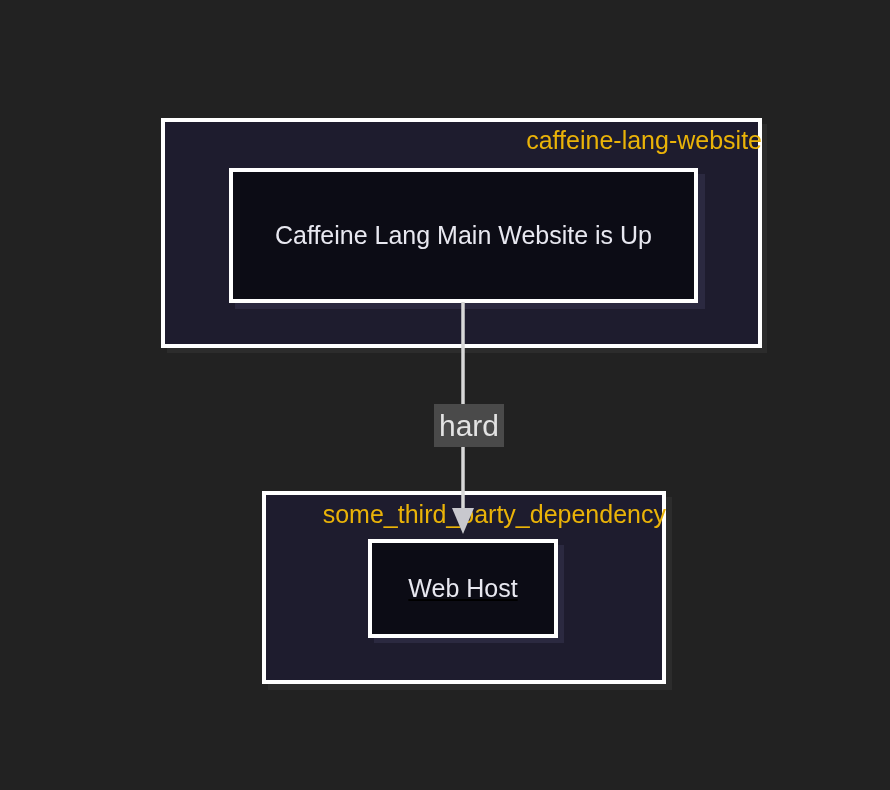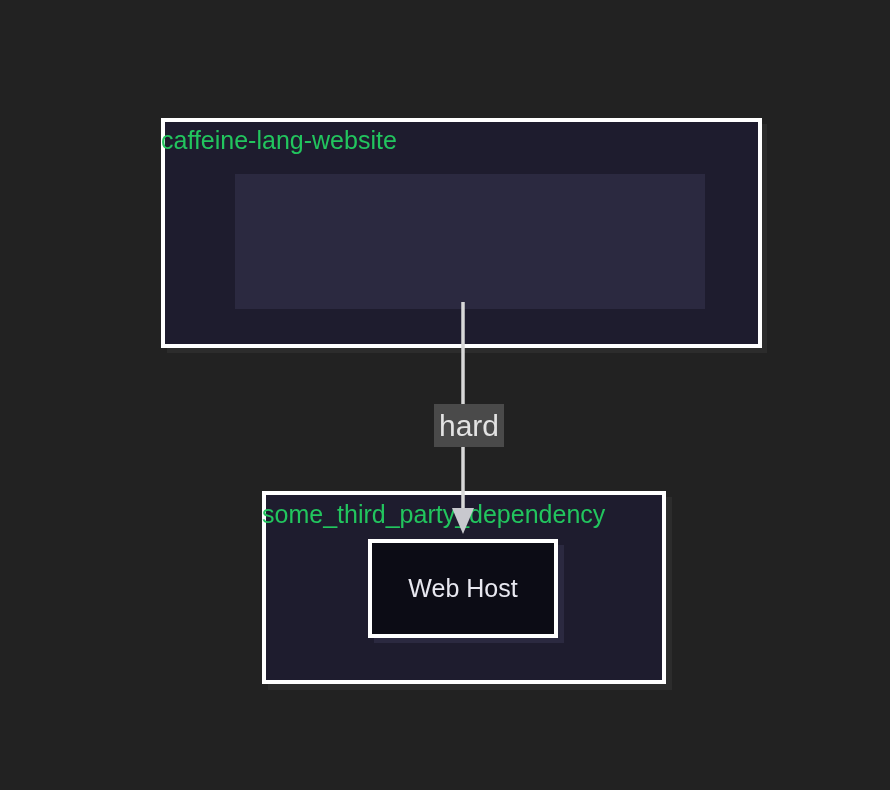--- a/index.html
+++ b/index.html
@@ -26,25 +26,25 @@
     background: #1e1c2e;
     border: 4px solid #ffffff;
   }
   .cluster-shadow {
     position: absolute;
     background: #2c2c2c;
     z-index: 0;
   }
   .cluster-label {
     position: absolute;
-    color: #22c55e;
+    color: #eab308;
     font-size: 25px;
     line-height: 1;
     white-space: nowrap;
-    text-align: left;
+    text-align: right;
     z-index: 6;
   }
 
   
   .node {
     position: absolute;
     box-sizing: border-box;
     background: #0c0c15;
     border: 4px solid #ffffff;
     display: flex;
@@ -94,31 +94,34 @@
 
   <div class="cluster-shadow" style="left:167px; top:124px; width:600px; height:229px;"></div>
 
   <div class="cluster" style="left:161px; top:118px; width:601px; height:230px;">
   </div>
 
   <div class="cluster-label" style="left:161px; top:128px; width:601px;">caffeine-lang-website</div>
 
   <div class="node-shadow" style="left:235px; top:174px; width:470px; height:135px;"></div>
 
+  <div class="node" style="left:229px; top:168px; width:469px; height:135px;">
+    <span class="node-label" style="max-width:400px;">Caffeine Lang Main Website is Up</span>
+  </div>
 
   <div class="cluster-shadow" style="left:268px; top:497px; width:404px; height:193px;"></div>
 
   <div class="cluster" style="left:262px; top:491px; width:404px; height:193px;">
   </div>
 
   <div class="cluster-label" style="left:262px; top:502px; width:404px;">some_third_party_dependency</div>
 
   <div class="node-shadow" style="left:374px; top:545px; width:190px; height:98px;"></div>
 
-  <div class="node" style="left:368px; top:539px; width:190px; height:99px;">
+  <div class="node" style="left:368px; top:539px; width:190px; height:99px;text-decoration:underline;">
     <span class="node-label">Web Host</span>
   </div>
 
   <svg class="edge-svg">
     <line x1="463" y1="302" x2="463" y2="509" stroke="#d8d8d8" stroke-width="3.5"></line>
     <polygon points="452,508 474,508 463,534" fill="#c8c8ce"></polygon>
   </svg>
 
   <div class="edge-label" style="left:434px; top:404px;">hard</div>
 

